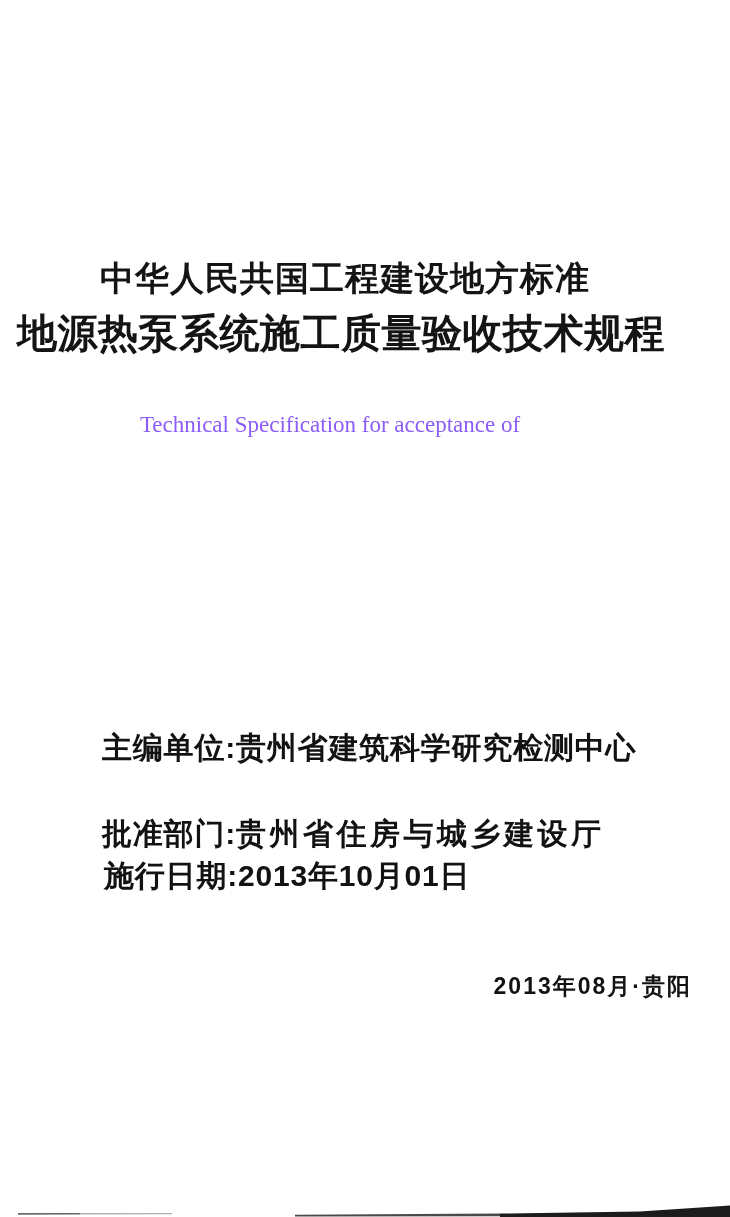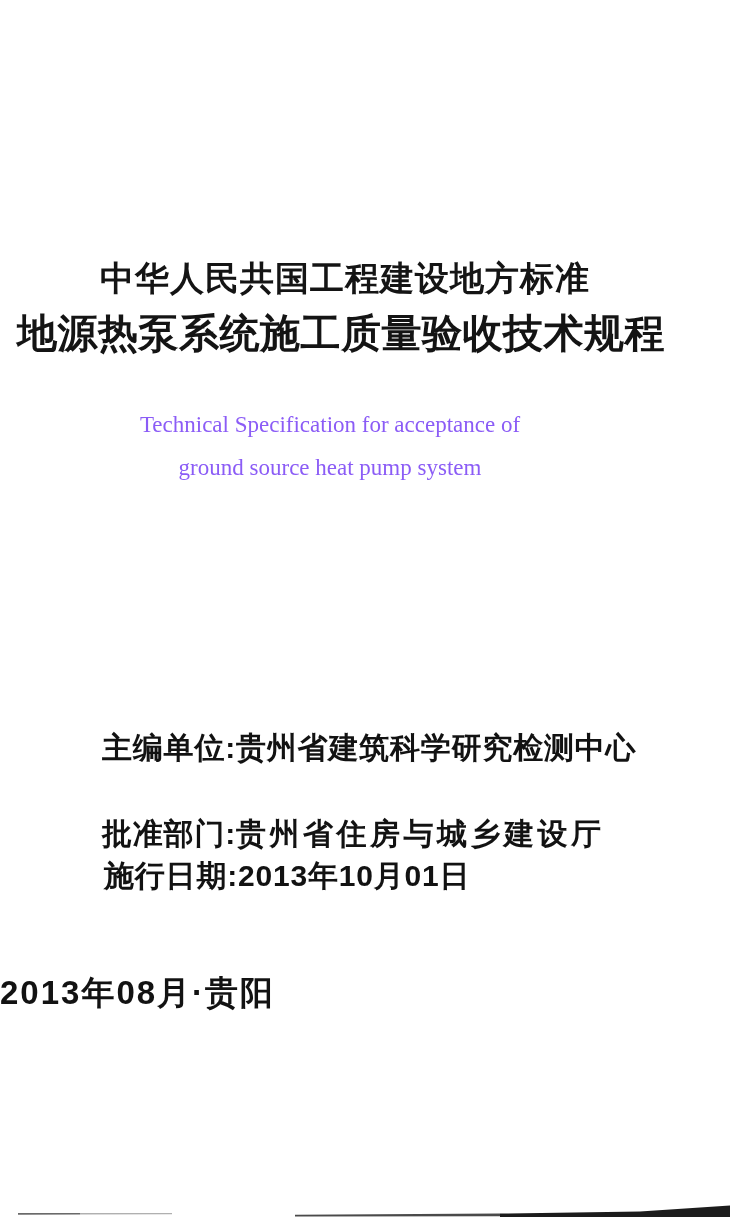--- a/index.html
+++ b/index.html
@@ -67,22 +67,22 @@
   .info-2 { top: 771px; left: 200px; }
   .info-3 { top: 814px; left: 102px; }
   .info-4 { top: 856px; left: 104px; }
   .spaced-value { letter-spacing: 3.5px; }
 
   
   .imprint {
     top: 971px;
     left: 0;
     width: 692px;
-    text-align: left;
-    font-size: 33px;
+    text-align: right;
+    font-size: 23px;
     font-weight: 700;
     letter-spacing: 2px;
     white-space: nowrap;
     color: #121212;
   }
 
   
   .scan-edge {
     left: 0;
     top: 1201px;
@@ -94,21 +94,20 @@
 <body>
 
 <div class="page">
 
   <div class="abs title-cat">中华人民共国工程建设地方标准</div>
 
   <div class="abs title-main">地源热泵系统施工质量验收技术规程</div>
 
   <div class="abs title-en en-line1">Technical Specification for acceptance of</div>
 
-  <div class="abs title-en en-line2">ground source heat pump system</div>
 
   <div class="abs info-line info-1">
     <span>主编单位:</span><span>贵州省建筑科学研究检测中心</span>
   </div>
 
 
   <div class="abs info-line info-3">
     <span>批准部门:</span><span class="spaced-value">贵州省住房与城乡建设厅</span>
   </div>
 

